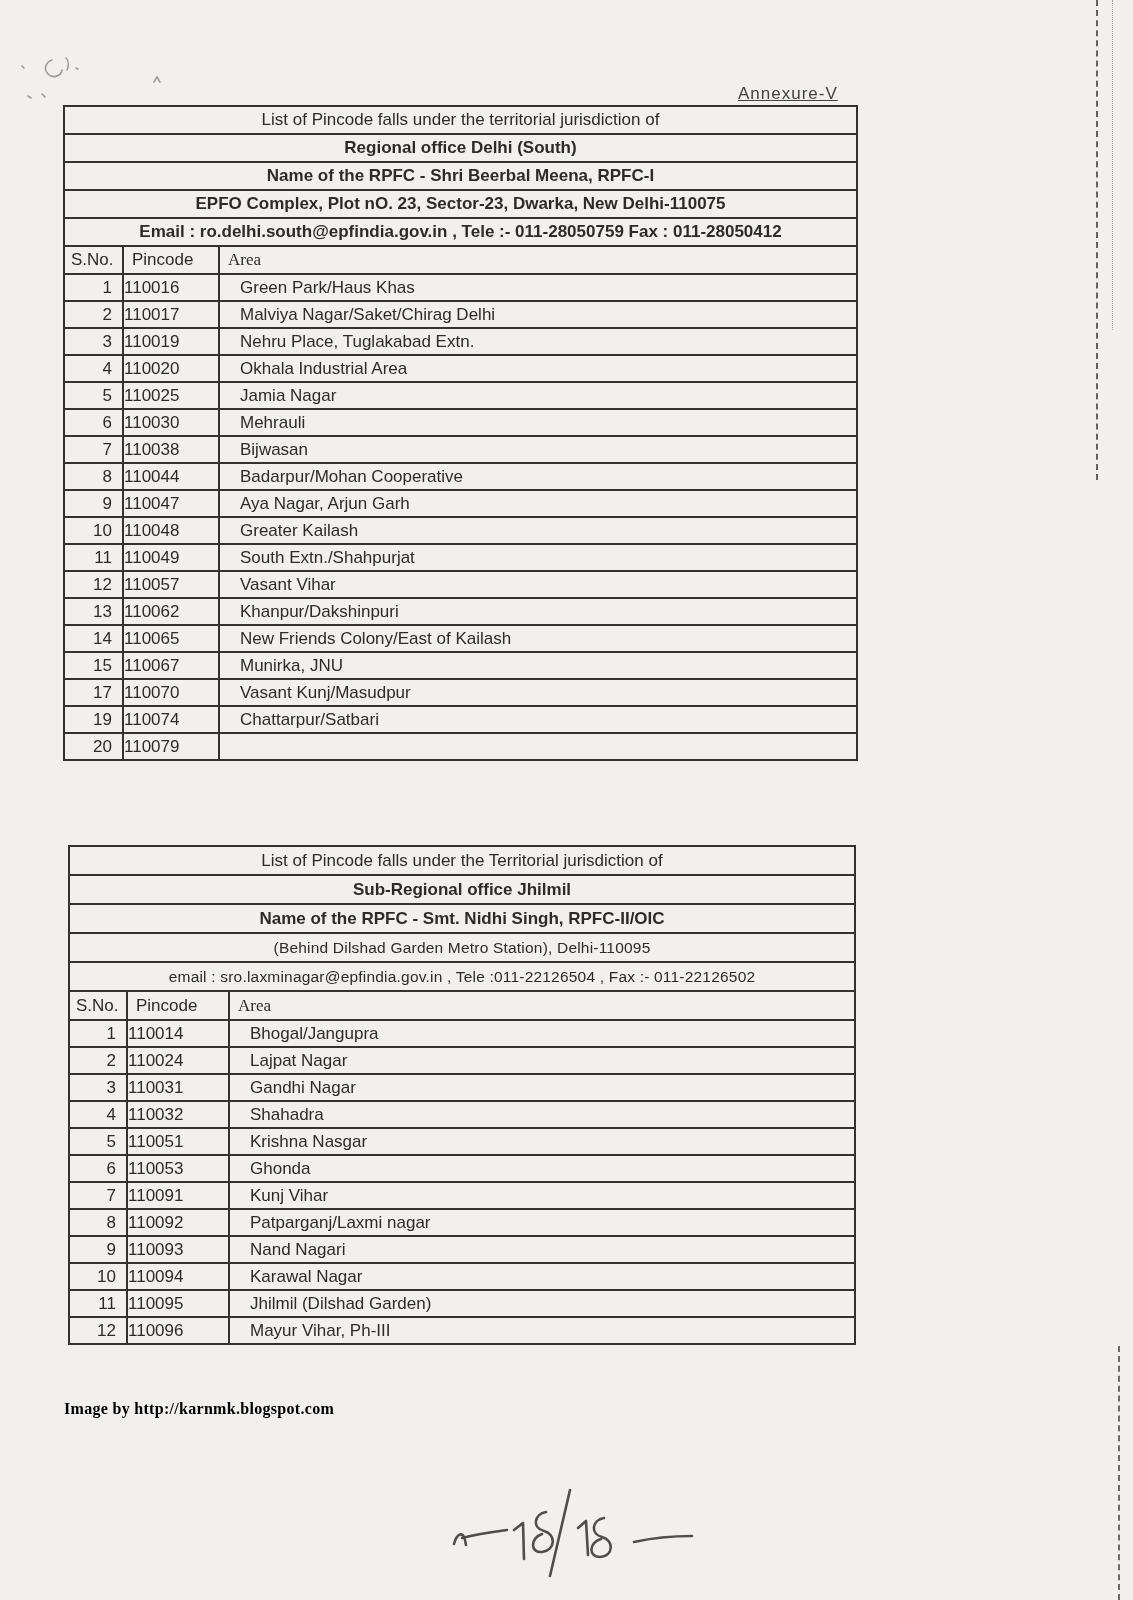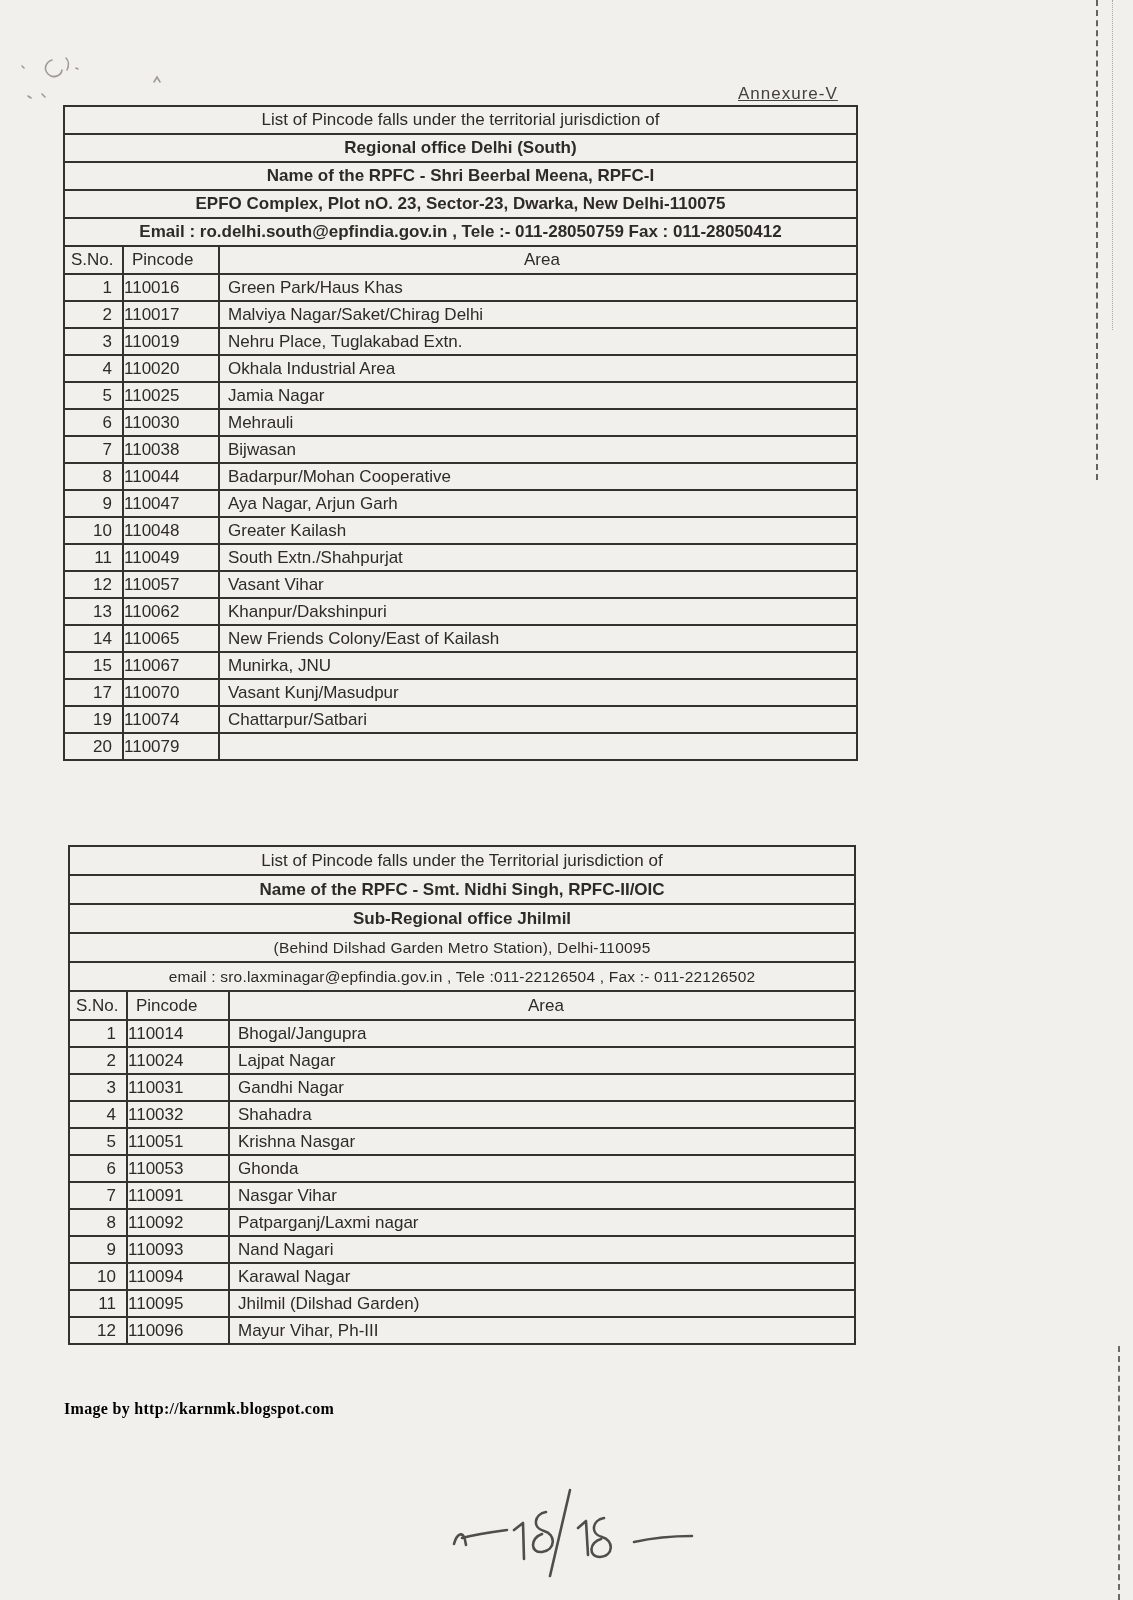--- a/index.html
+++ b/index.html
@@ -43,25 +43,25 @@
   .t1 tbody tr { height: 27px; }
   .t2 thead tr { height: 29px; }
   .t2 tbody tr { height: 27px; }
 
   .t .title { text-align: center; }
   .t .b     { font-weight: bold; margin-left: 26px; }
   .t2 .addr { font-size: 15.5px; letter-spacing: .2px; }
 
   .t th.col-sno  { text-align: left; padding-left: 6px; }
   .t th.col-pin  { text-align: left; padding-left: 8px; }
-  .t th.col-area { text-align: center; padding-left: 8px; }
+  .t th.col-area { text-align: left; padding-left: 8px; font-family: Liberation Serif, serif; }
 
   .t tbody td.col-sno  { text-align: right; padding-right: 10px; }
   .t tbody td.col-pin  { text-align: left; padding-right: 8px; }
-  .t tbody td.col-area { text-align: left;  padding-left: 8px; }
+  .t tbody td.col-area { text-align: left;  padding-left: 20px; }
 
   
   .footer {
     position: absolute;
     left: 64px; top: 1400px;
     font-family: "Liberation Serif", serif;
     font-weight: bold;
     font-size: 16px;
     color: #000000;
     letter-spacing: .3px;
@@ -222,24 +222,24 @@
   <colgroup>
       <col style="width:58px">
       <col style="width:102px">
       <col>
     </colgroup>
   <thead>
     <tr>
         <td colspan="3" class="title">List of Pincode falls under the Territorial jurisdiction of</td>
       </tr>
     <tr>
+        <td colspan="3" class="title b">Sub-Regional office Jhilmil</td>
+      </tr>
+    <tr>
         <td colspan="3" class="title b">Name of the RPFC - Smt. Nidhi Singh, RPFC-II/OIC</td>
-      </tr>
-    <tr>
-        <td colspan="3" class="title b">Sub-Regional office Jhilmil</td>
       </tr>
     <tr>
         <td colspan="3" class="title addr">(Behind Dilshad Garden Metro Station), Delhi-110095</td>
       </tr>
     <tr>
         <td colspan="3" class="title addr">email : sro.laxminagar@epfindia.gov.in , Tele :011-22126504 , Fax :- 011-22126502</td>
       </tr>
     <tr>
       <th class="col-sno">S.No.</th>
       <th class="col-pin">Pincode</th>
@@ -273,21 +273,21 @@
         <td class="col-area">Krishna Nasgar</td>
       </tr>
       <tr>
         <td class="col-sno">6</td>
         <td class="col-pin">110053</td>
         <td class="col-area">Ghonda</td>
       </tr>
       <tr>
         <td class="col-sno">7</td>
         <td class="col-pin">110091</td>
-        <td class="col-area">Nasgar Vihar</td>
+        <td class="col-area">Kunj Vihar</td>
       </tr>
       <tr>
         <td class="col-sno">8</td>
         <td class="col-pin">110092</td>
         <td class="col-area">Patparganj/Laxmi nagar</td>
       </tr>
       <tr>
         <td class="col-sno">9</td>
         <td class="col-pin">110093</td>
         <td class="col-area">Nand Nagari</td>

